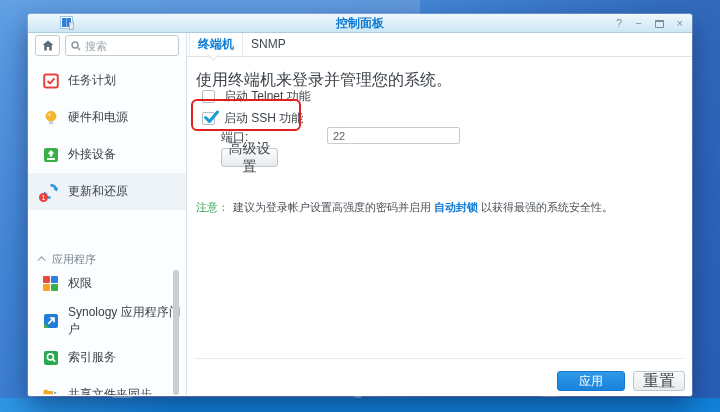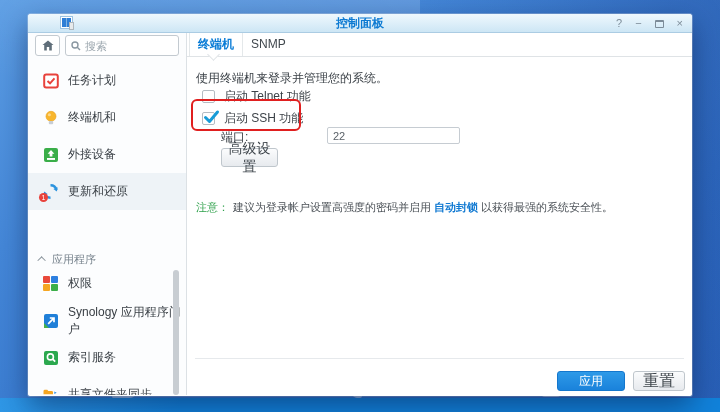--- a/index.html
+++ b/index.html
@@ -70,21 +70,21 @@
     background:#c8cdd2; border-radius:3px; }
 
   
   .content { position:relative; flex:1; background:#fff; }
   .tabbar { position:relative; height:24px; border-bottom:1px solid #dfe3e6; display:flex; padding-left:2px; }
   .tab { padding:0 8px; line-height:23px; font-size:12px; color:#3f464c; border-left:1px solid #e4e8ea; cursor:default; }
   .tab:last-of-type { border-right:1px solid #e4e8ea; }
   .tab.active { color:#0a7cd6; font-weight:bold; }
   .tab-notch { position:absolute; left:22px; top:17px; width:9px; height:9px; background:#fff;
     border-right:1px solid #dfe3e6; border-bottom:1px solid #dfe3e6; transform:rotate(45deg); }
-  .desc { position:absolute; left:9px; top:37px; font-size:12px; color:#3c4248; }
+  .desc { position:absolute; left:9px; top:37px; font-size:16px; color:#3c4248; }
   .chk-row { position:absolute; display:flex; align-items:center; gap:9px; }
   .chk-row.telnet { left:15px; top:55px; }
   .chk-row.ssh { left:15px; top:77px; }
   .cbx { width:13px; height:13px; background:#fff; border:1px solid #b4bcc3; border-radius:2px; position:relative; }
   .cbx svg { position:absolute; left:0px; top:-4px; overflow:visible; }
   .chk-label { font-size:12px; color:#3c4248; }
   .annotation { position:absolute; left:4px; top:66px; width:110px; height:32px;
     border:2px solid #e01f1f; border-radius:6px; pointer-events:none; z-index:5; }
   .port-label { position:absolute; left:34px; top:96px; font-size:12px; color:#3c4248; }
   .port-input { position:absolute; left:140px; top:94px; width:133px; height:17px;
@@ -164,21 +164,21 @@
           </div>
 
           <div class="side-item">
             <span class="ic">
               <svg width="16" height="16" viewBox="0 0 16 16">
                 <circle cx="8" cy="6.3" r="5" fill="#f8b62d" stroke="#e8a01f" stroke-width="0.6"></circle>
                 <circle cx="6.4" cy="4.8" r="1.5" fill="#fdd88a"></circle>
                 <rect x="5.8" y="11" width="4.4" height="3.2" rx="1" fill="#c9ced4"></rect>
               </svg>
             </span>
-            <span>终端机和</span>
+            <span>硬件和电源</span>
           </div>
 
           <div class="side-item">
             <span class="ic">
               <svg width="16" height="16" viewBox="0 0 16 16">
                 <rect x="1" y="1" width="14" height="14" rx="2" fill="#3aae49"></rect>
                 <path d="M8 3 L11.4 6.8 H9.4 V9.6 H6.6 V6.8 H4.6 Z" fill="#fff"></path>
                 <rect x="4" y="11" width="8" height="1.9" fill="#fff"></rect>
               </svg>
             </span>

